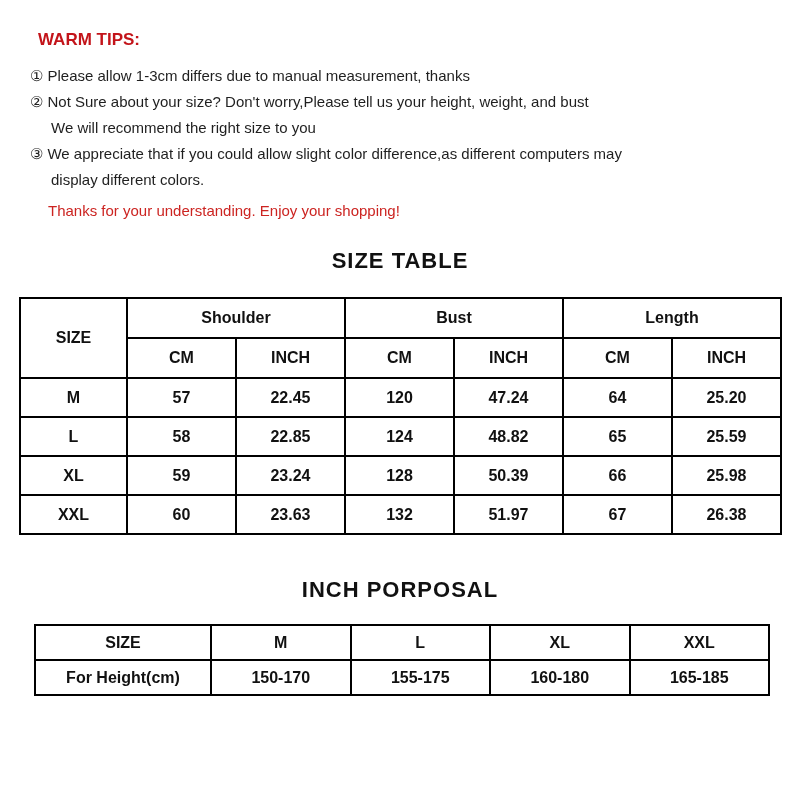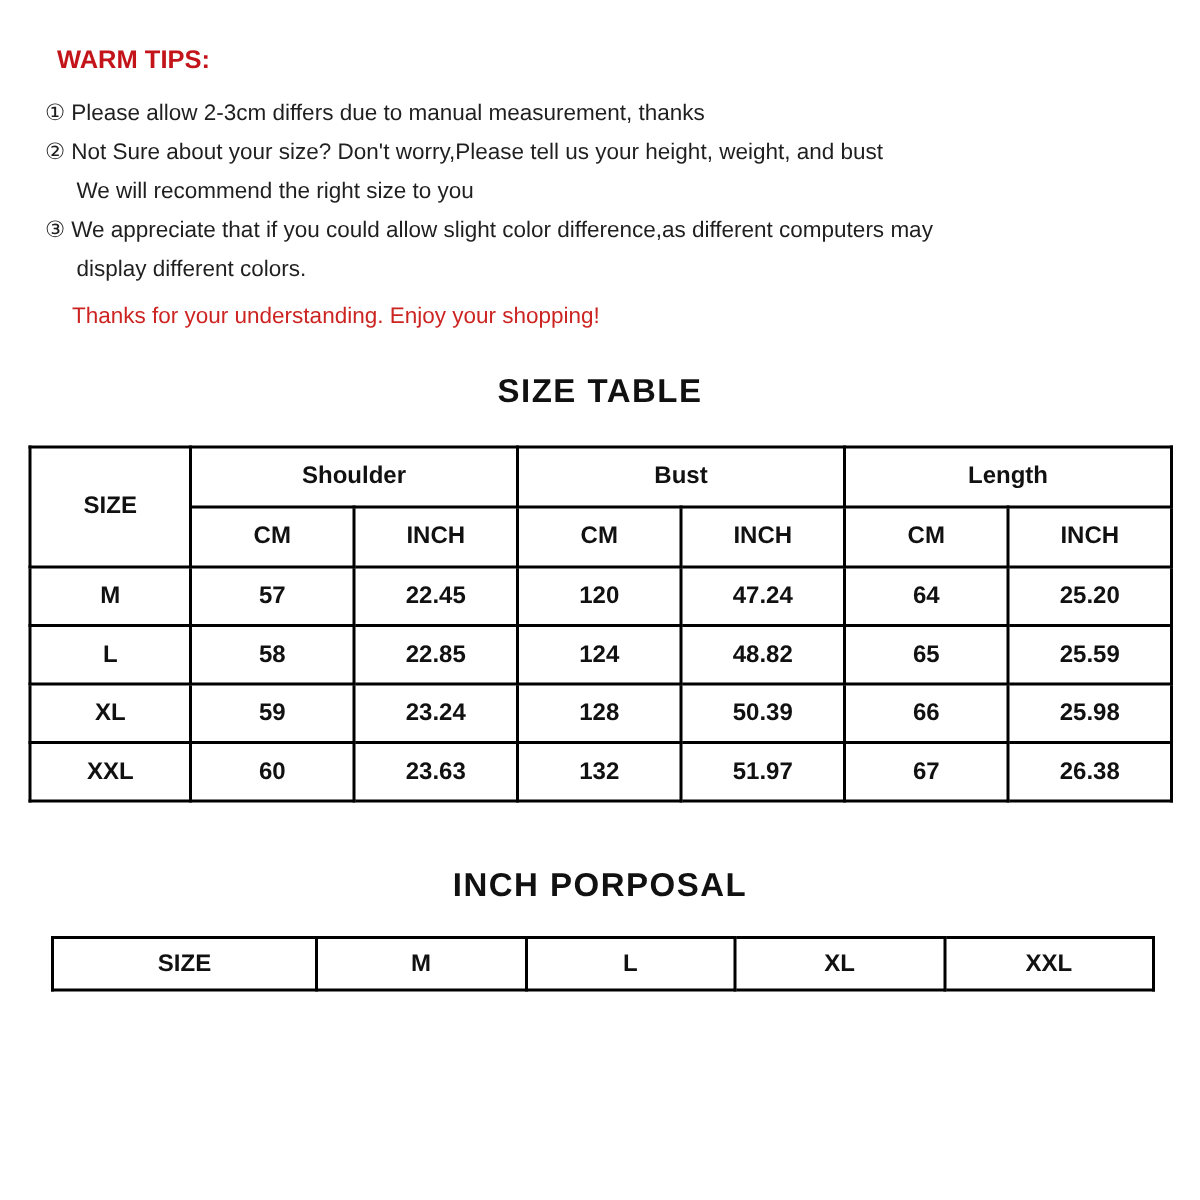--- a/index.html
+++ b/index.html
@@ -68,21 +68,21 @@
 </style>
 </head>
 <body>
 
 <div class="page">
 
   <div class="tips">
     <div class="tips-heading">WARM TIPS:</div>
 
     <div class="tip-line">
-      <span class="bullet">①</span><span>Please allow 2-3cm differs due to manual measurement, thanks</span>
+      <span class="bullet">①</span><span>Please allow 1-3cm differs due to manual measurement, thanks</span>
     </div>
 
     <div class="tip-line">
       <span class="bullet">②</span><span>Not Sure about your size? Don't worry,Please tell us your height, weight, and bust</span>
     </div>
     <div class="tip-line tip-cont">We will recommend the right size to you</div>
 
     <div class="tip-line">
       <span class="bullet">③</span><span>We appreciate that if you could allow slight color difference,as different computers may</span>
     </div>
@@ -168,16 +168,23 @@
         <col>
     </colgroup>
     <tbody>
         <tr>
       <th>SIZE</th>
       <th>M</th>
       <th>L</th>
       <th>XL</th>
       <th>XXL</th>
     </tr>
+    <tr>
+      <td>For Height(cm)</td>
+      <td>150-170</td>
+      <td>155-175</td>
+      <td>160-180</td>
+      <td>165-185</td>
+    </tr>
   </tbody>
     </table>
 
 </div>
 
 </body></html>

